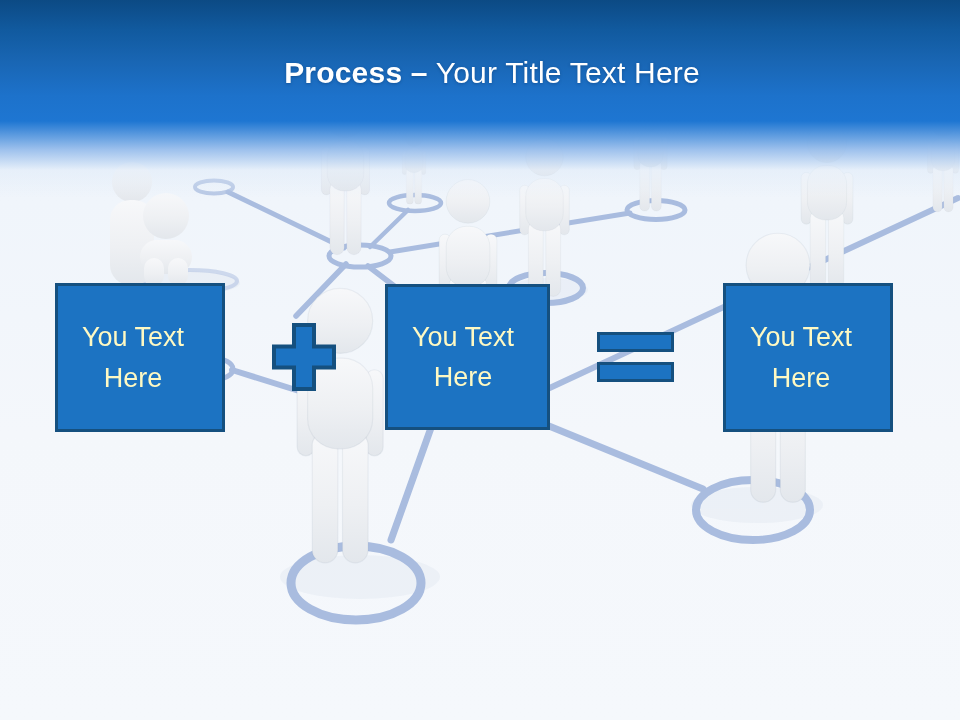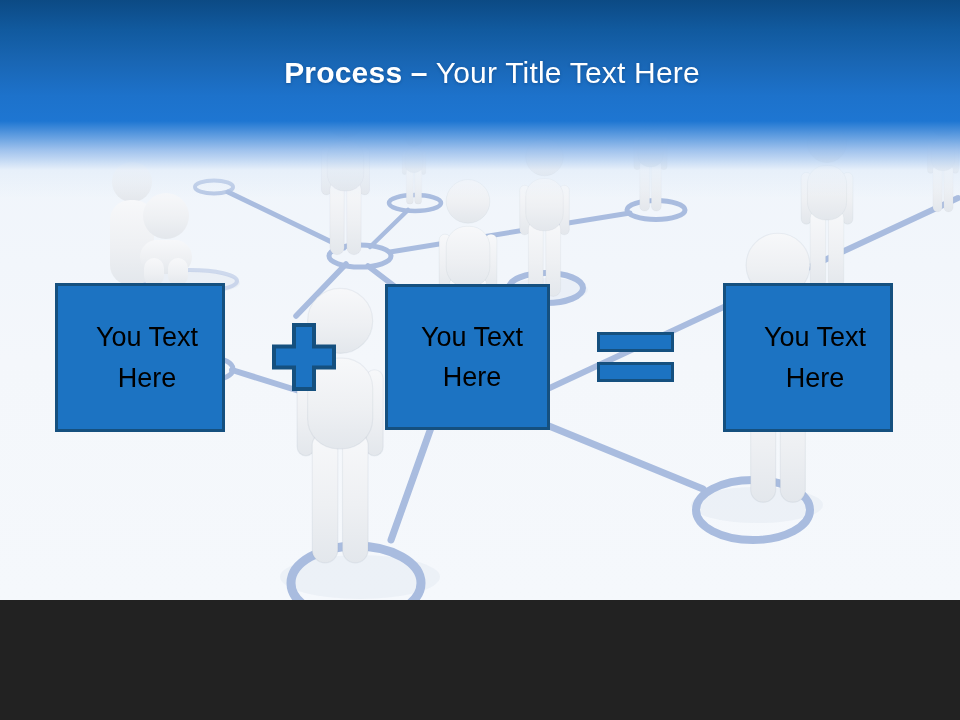--- a/index.html
+++ b/index.html
@@ -1,17 +1,17 @@
 <!DOCTYPE html>
 <html><head>
 <meta charset="utf-8">
 <style>
   html,body{margin:0;padding:0;background:#222;}
   .slide{
-    position:relative;width:960px;height:600px;overflow:hidden;
+    position:relative;width:960px;height:720px;overflow:hidden;
     background:linear-gradient(180deg,#e9f0f9 0%,#f0f5fb 28%,#f4f7fb 60%,#f5f8fc 100%);
     font-family:"Liberation Sans",sans-serif;
   }
   
   .scene{position:absolute;left:0;top:0;width:960px;height:720px;z-index:1;}
   
   .header-band{
     position:absolute;left:0;top:0;width:960px;height:200px;z-index:2;pointer-events:none;
     background:linear-gradient(180deg,
       #0c4a84 0px,
@@ -30,22 +30,22 @@
     text-shadow:0 1px 3px rgba(8,40,80,.35);
     white-space:nowrap;
   }
   .slide-title .t-bold{font-weight:700;}
   .slide-title .t-sep{font-weight:700;}
   .slide-title .t-rest{font-weight:400;}
   
   .tbox{
     position:absolute;z-index:4;box-sizing:border-box;
     background:#1c73c2;border:3px solid #15507f;
-    display:flex;align-items:center;justify-content:flex-end;
-    color:#000000;font-size:27px;line-height:1.5;text-align:center;
+    display:flex;align-items:center;justify-content:flex-start;
+    color:#fef9c3;font-size:27px;line-height:1.5;text-align:center;
   }
   .tbox .tbox-label{display:block;width:150px;}
   #box1{left:55px;top:283px;width:170px;height:149px;}
   #box2{left:385px;top:284px;width:165px;height:146px;}
   #box3{left:723px;top:283px;width:170px;height:149px;}
   
   .op-plus{position:absolute;left:271px;top:322px;z-index:4;}
   .eq-bar{
     position:absolute;left:597px;width:77px;height:20px;z-index:4;box-sizing:border-box;
     background:#1c73c2;border:3px solid #15507f;

